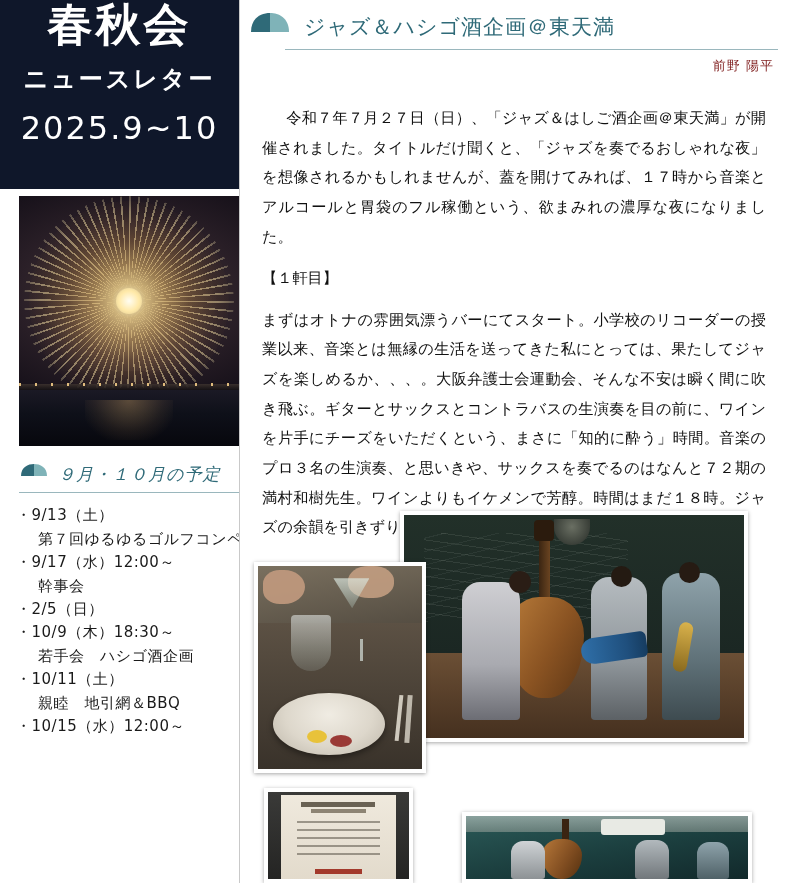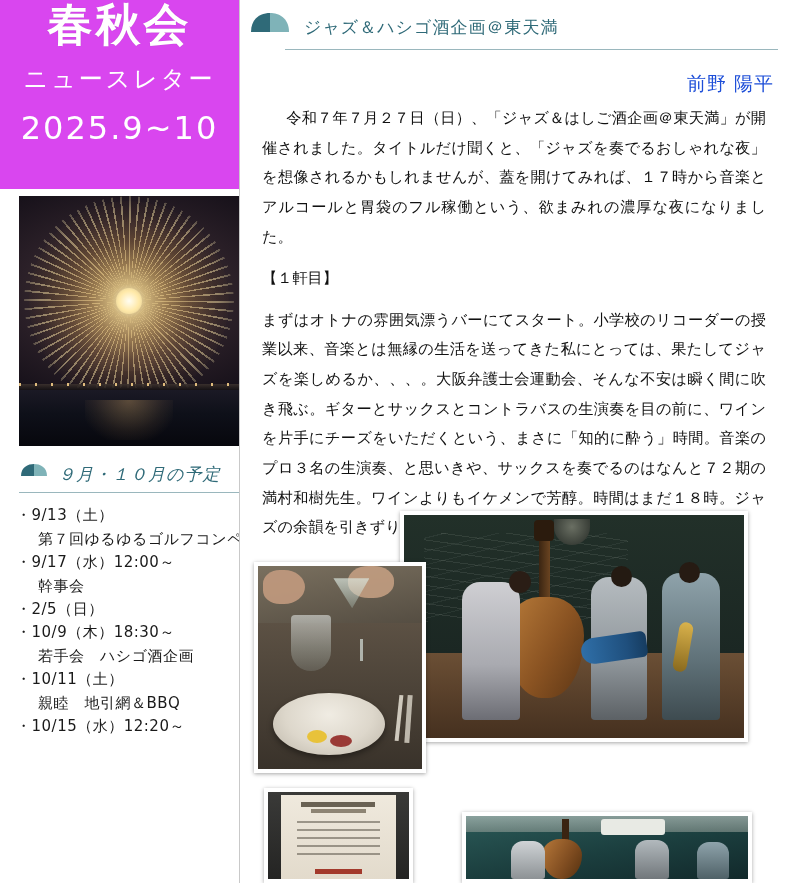--- a/index.html
+++ b/index.html
@@ -27,38 +27,39 @@
     width: 239px;
     height: 883px;
     background: #ffffff;
     overflow: hidden;
   }
   .masthead {
     position: absolute;
     left: 0; top: 0;
     width: 239px;
     height: 189px;
-    background: #d946ef;
+    background: #0f172a;
     color: #ffffff;
     text-align: center;
   }
   .masthead .title {
     font-family: "DejaVu Sans", sans-serif;
     font-size: 45px;
     font-weight: bold;
     letter-spacing: 3px;
     line-height: 1;
     margin-top: 2px;
     text-shadow: 0 0 1px rgba(0,0,0,.2);
   }
   .masthead .subtitle {
     font-family: "DejaVu Sans", sans-serif;
     font-size: 24px;
     letter-spacing: 3px;
     margin-top: 16px;
+    font-weight: bold;
   }
   .masthead .issue {
     font-family: "DejaVu Sans", sans-serif;
     font-size: 32px;
     letter-spacing: 2px;
     margin-top: 14px;
   }
 
   
   .photo-fireworks {
@@ -200,38 +201,38 @@
   .article-head {
     position: absolute;
     left: 8px; top: 10px;
     width: 530px;
     display: flex;
     align-items: center;
     gap: 12px;
   }
   .article-head .headline {
     font-family: "DejaVu Sans", sans-serif;
-    font-size: 17px;
+    font-size: 21px;
     color: #2f6a78;
     letter-spacing: 1px;
     white-space: nowrap;
   }
   .head-rule {
     position: absolute;
     left: 45px; top: 49px;
     width: 493px;
     height: 1px;
     background: #9ab7bd;
   }
   .byline {
     position: absolute;
-    right: 12px; top: 71px;
-    font-family: "DejaVu Sans", sans-serif;
-    font-size: 19px;
-    color: #1d4ed8;
+    right: 12px; top: 57px;
+    font-family: "DejaVu Sans", sans-serif;
+    font-size: 13px;
+    color: #7f1d1d;
     letter-spacing: 1px;
   }
 
   .body-text {
     position: absolute;
     left: 10px; top: 92px;
     width: 528px;
     font-family: "DejaVu Sans", sans-serif;
     font-size: 15.2px;
     line-height: 1.95;
@@ -419,21 +420,21 @@
       </div>
       <div class="sched-item">
         <div class="sched-date">・10/9（木）18:30～</div>
         <div class="sched-desc">若手会　ハシゴ酒企画</div>
       </div>
       <div class="sched-item">
         <div class="sched-date">・10/11（土）</div>
         <div class="sched-desc">親睦　地引網＆BBQ</div>
       </div>
       <div class="sched-item">
-        <div class="sched-date">・10/15（水）12:20～</div>
+        <div class="sched-date">・10/15（水）12:00～</div>
       </div>
     </div>
   </div>
 
   <div class="v-divider"></div>
 
   <div class="main">
 
     <div class="article-head">
       <span class="leaf-icon">

